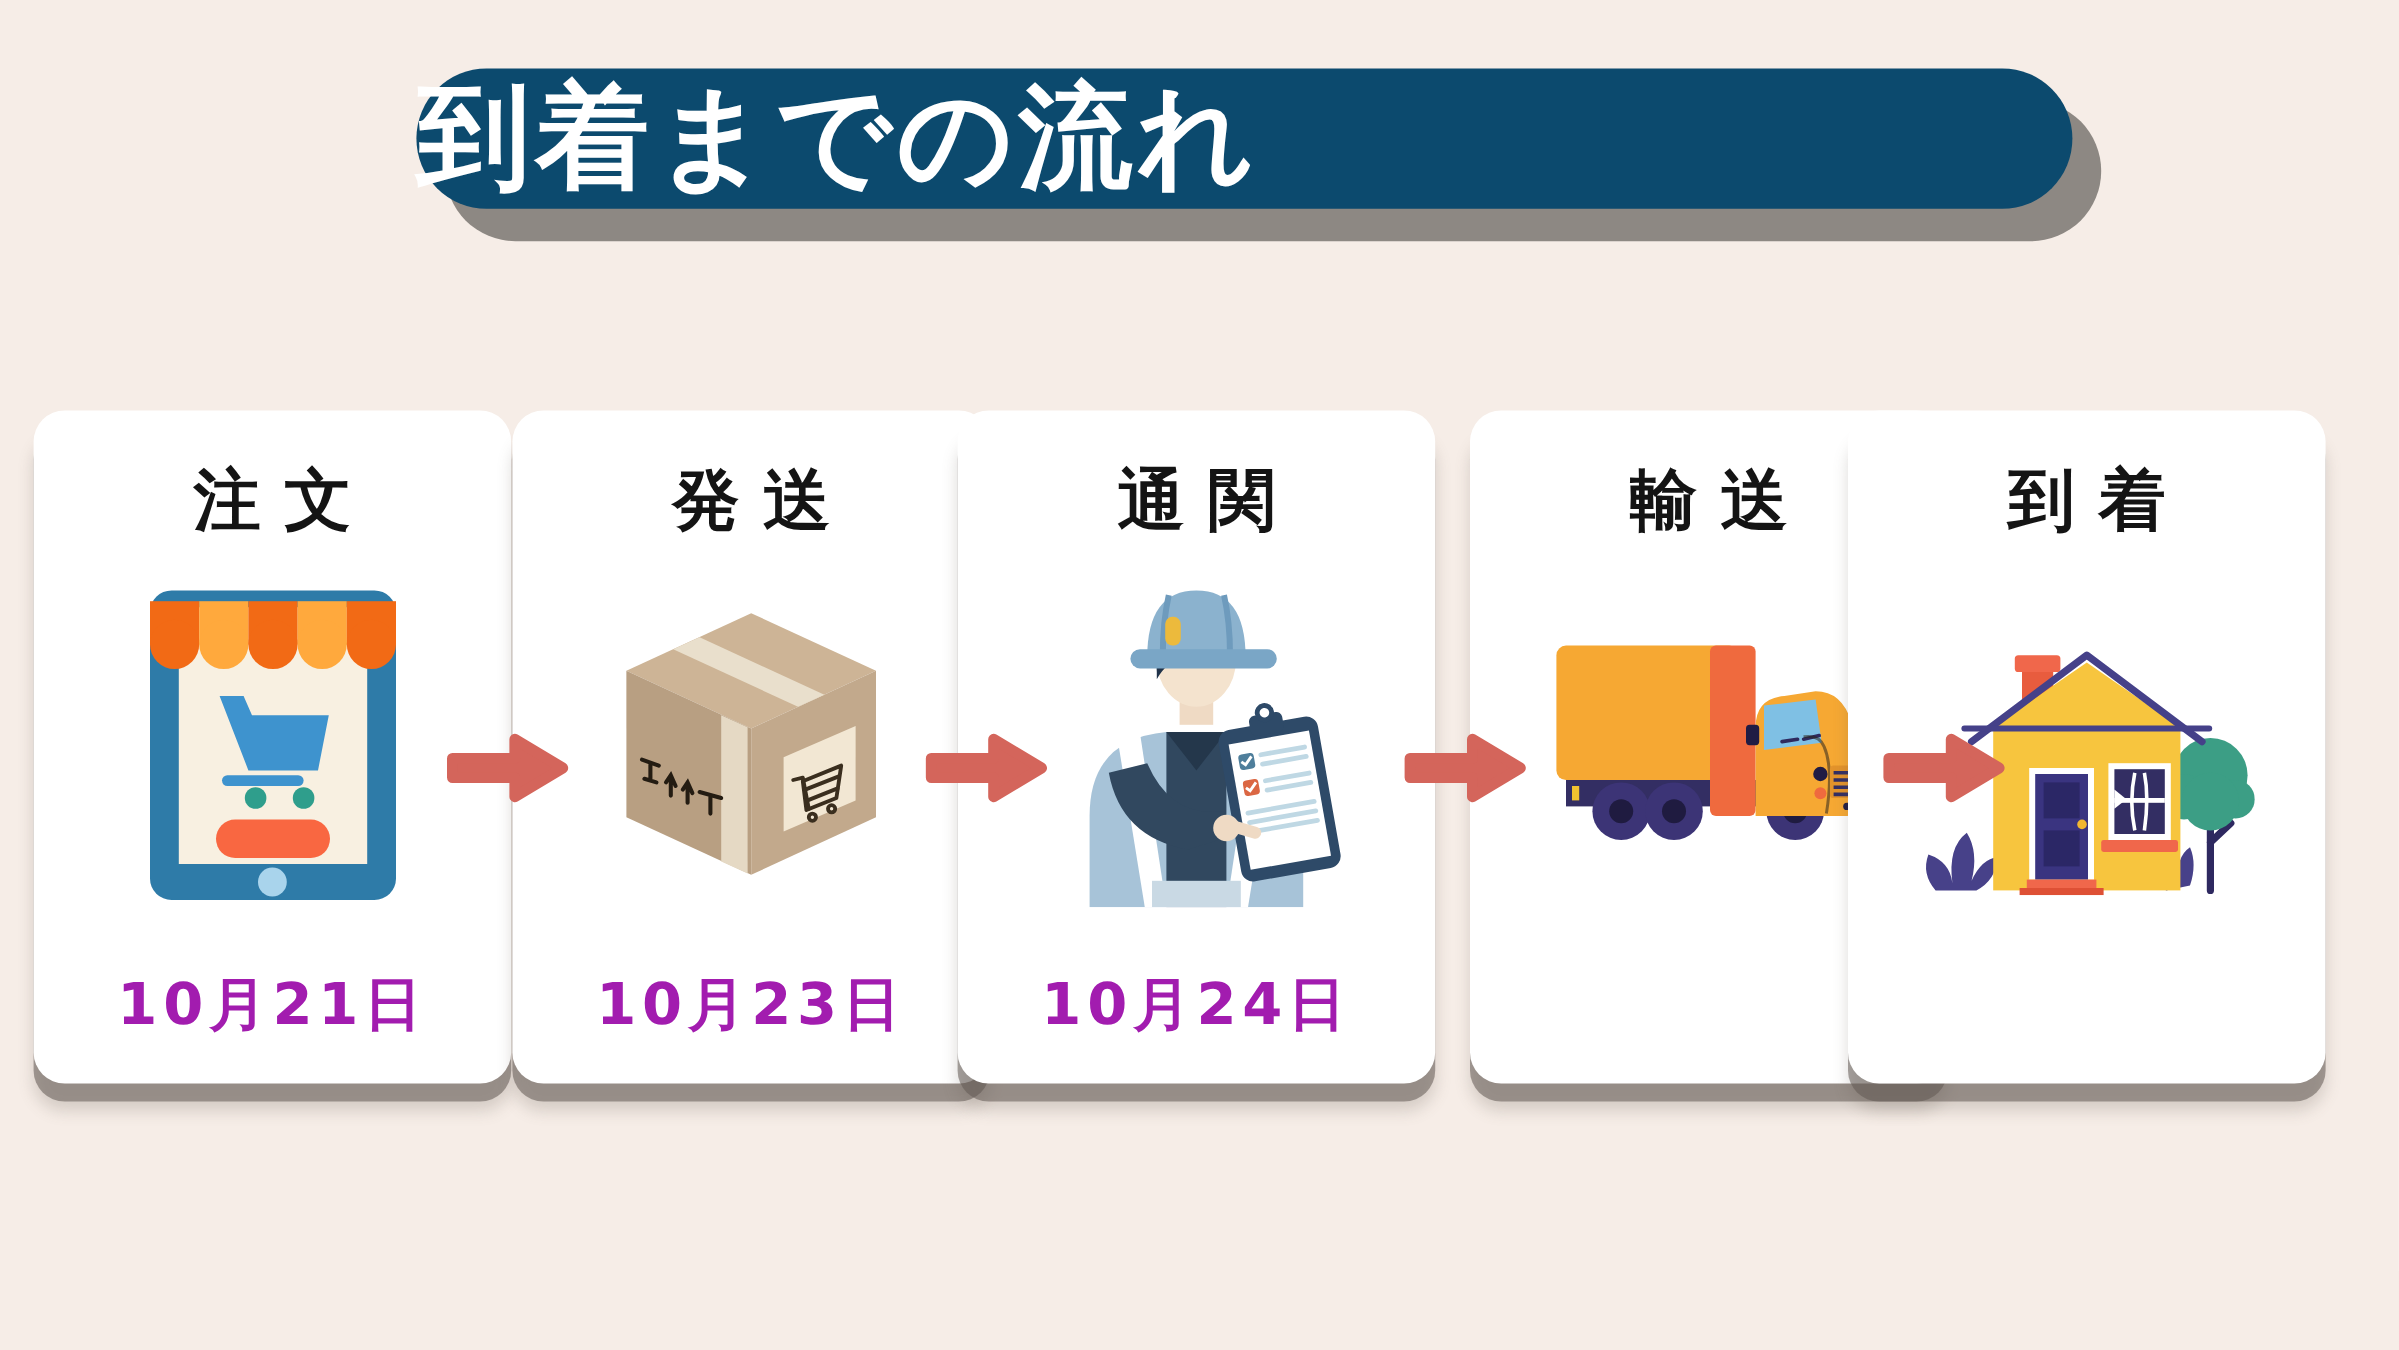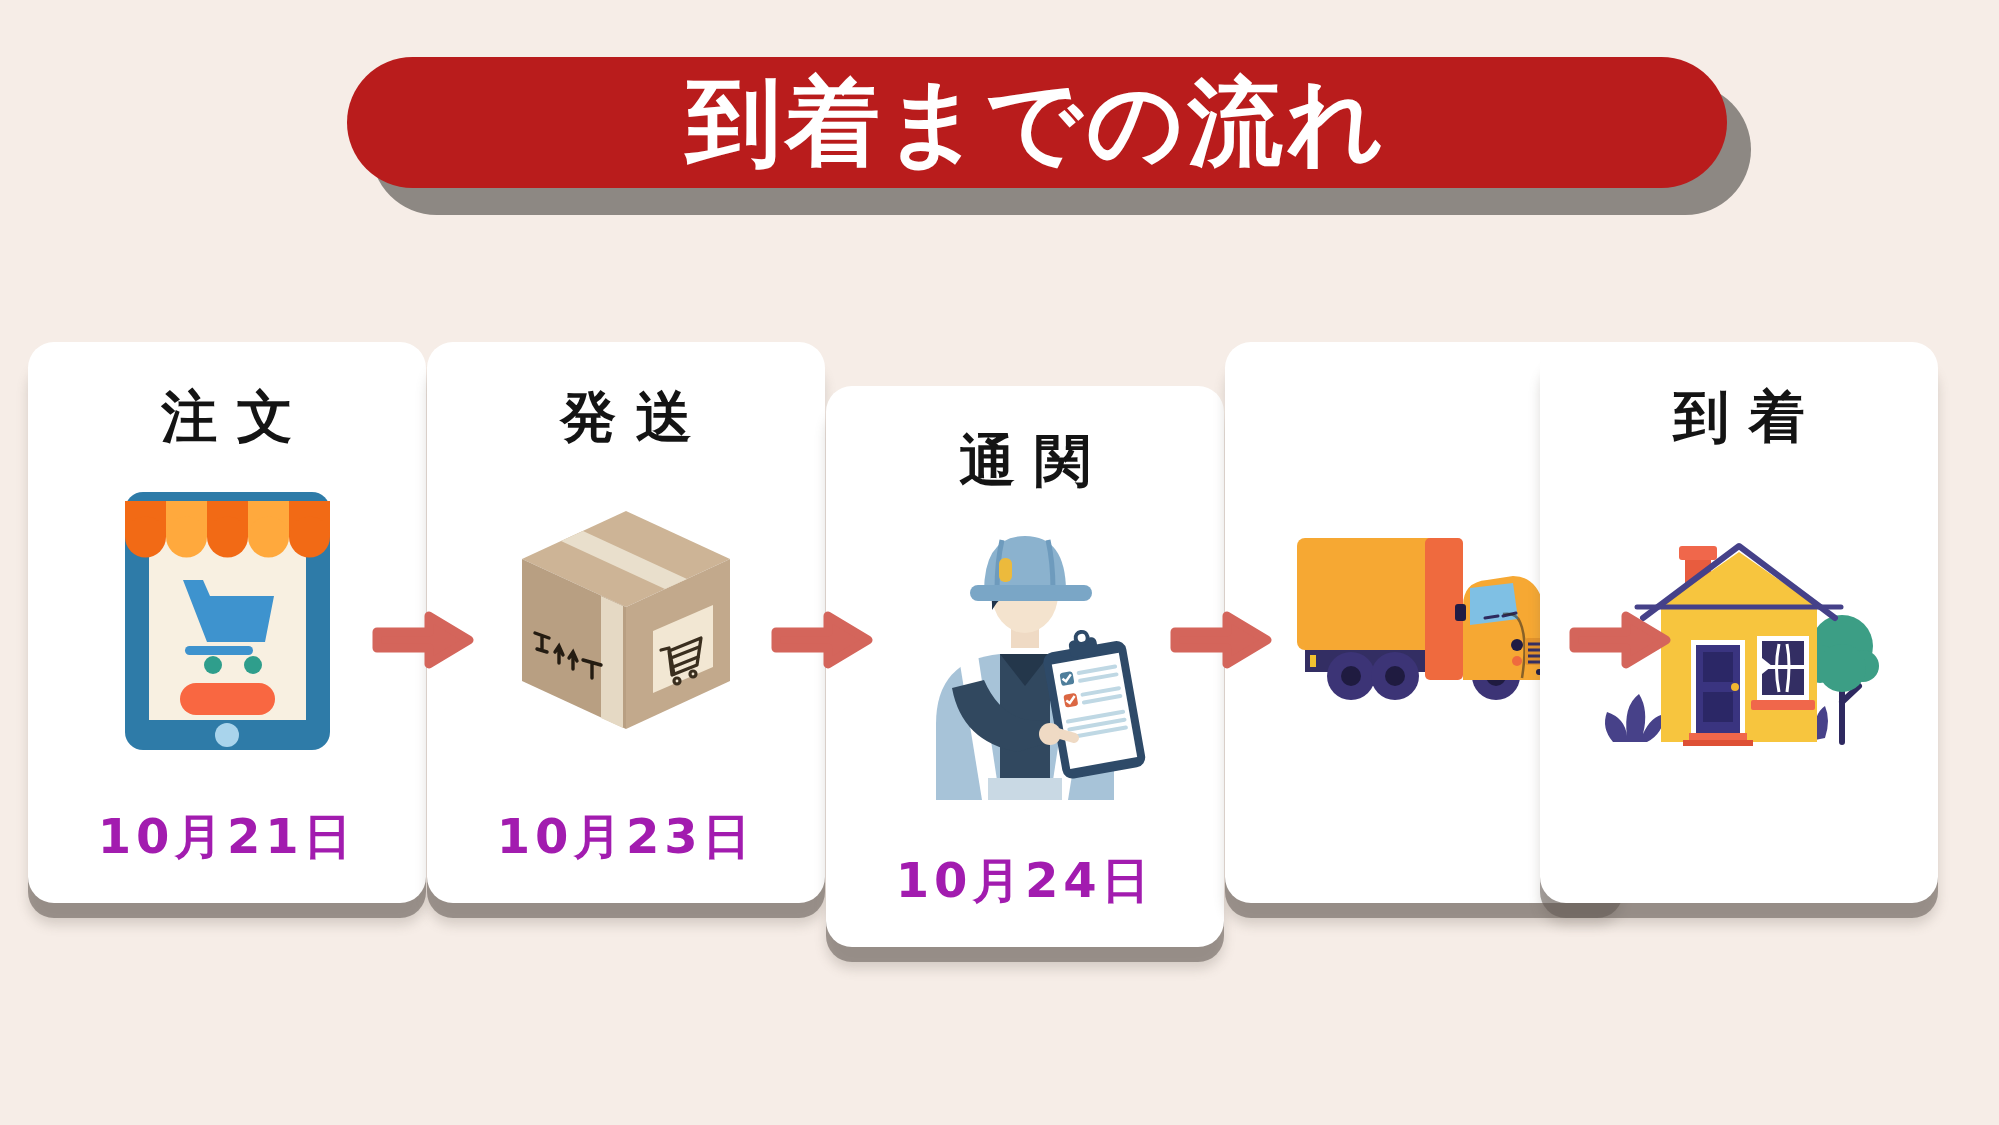--- a/index.html
+++ b/index.html
@@ -6,43 +6,43 @@
   .stage{
     position:relative;
     width:1999px;height:1125px;
     background:#F6EDE7;
     overflow:hidden;
     font-family:"DejaVu Sans",sans-serif;
   }
   
   .banner{
     position:absolute;left:347px;top:57px;
-    width:1380px;height:131px;
-    background:#b91c1c;
+    width:1380px;height:117px;
+    background:#0c4a6e;
     border-radius:78px;
     box-shadow:24px 27px 0 #8D8883;
-    display:flex;align-items:center;justify-content:center;
+    display:flex;align-items:center;
   }
   .banner-title{
     color:#FFFFFF;
     font-size:95px;font-weight:800;
     letter-spacing:4px;
     line-height:1;
     white-space:nowrap;
   }
   
   .card{
     position:absolute;top:342px;
     width:350px;height:561px;
     background:#FFFFFF;
     border-radius:26px;
     box-shadow:0 15px 0 rgba(99,89,83,0.55), 0 22px 12px rgba(99,89,83,0.22);
     padding-left:48px;
   }
-  .card1{left:28px;} .card2{left:427px;} .card3{left:826px;margin-top:44px;}
+  .card1{left:28px;} .card2{left:427px;} .card3{left:798px;}
   .card4{left:1225px;} .card5{left:1540px;}
   .card-label{
     position:absolute;top:38px;left:0;width:100%;
     text-align:center;
     font-size:56px;font-weight:700;color:#141414;
     letter-spacing:0.35em;text-indent:0.35em;
     white-space:nowrap;
   }
   .icon-box{
     position:absolute;top:118px;left:0;width:100%;height:320px;
@@ -160,20 +160,21 @@
           </g>
         </g>
         <circle cx="150" cy="206" r="11" fill="#EFDAC4"></circle>
         <rect x="150" y="198" width="30" height="10" rx="5" fill="#EFDAC4" transform="rotate(16 150 203)"></rect>
       </svg>
     </div>
     <div class="card-date">10月24日</div>
   </div>
 
   <div class="card card4">
+    <div class="card-label">輸送</div>
     <div class="icon-box">
       <svg width="270" height="184" viewBox="0 0 270 184">
         <rect x="16" y="122" width="160" height="22" fill="#332E63"></rect>
         <rect x="21" y="127" width="6" height="12" fill="#F2C230"></rect>
         <g>
           <circle cx="62" cy="148" r="24" fill="#3C3476"></circle>
             <circle cx="62" cy="148" r="10" fill="#1F1B40"></circle>
           <circle cx="106" cy="148" r="24" fill="#3C3476"></circle>
             <circle cx="106" cy="148" r="10" fill="#1F1B40"></circle>
           <circle cx="207" cy="148" r="24" fill="#3C3476"></circle>

